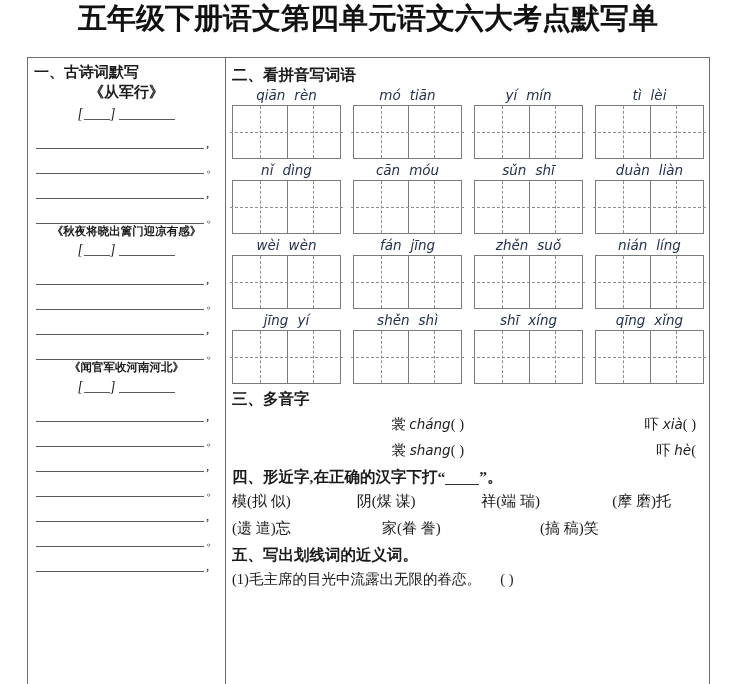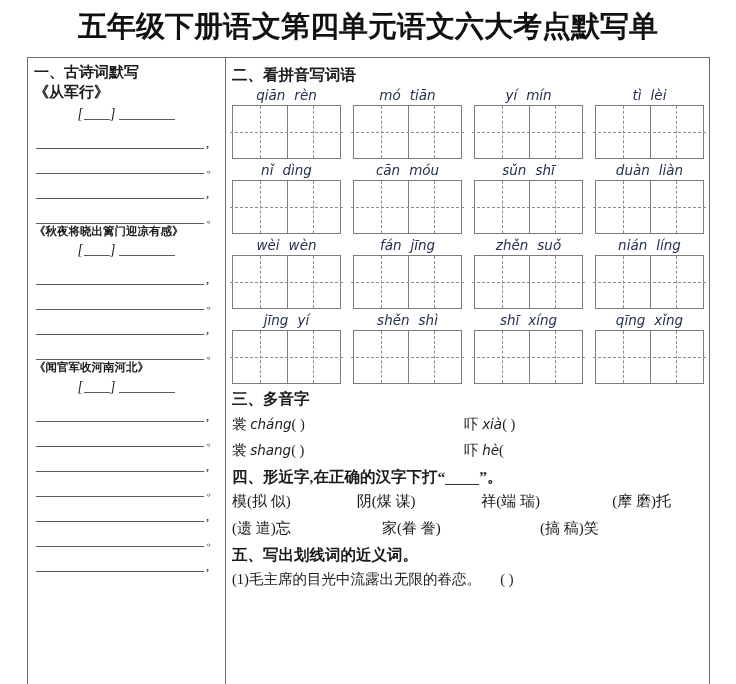--- a/index.html
+++ b/index.html
@@ -16,21 +16,21 @@
   }
 
   
   #worksheet-title {
     text-align: center;
     font-family: "Liberation Serif", "DejaVu Serif", serif;
     font-weight: bold;
     font-size: 29px;
     letter-spacing: 0px;
     line-height: 1;
-    padding-top: 12px;
+    padding-top: 4px;
     padding-bottom: 6px;
     white-space: nowrap;
     color: #111;
   }
 
   
   #sheet-table {
     position: absolute;
     left: 27px;
     top: 57px;
@@ -57,20 +57,21 @@
   }
 
   
   .sec-head {
     font-size: 15px;
     font-weight: bold;
     line-height: 1.35;
     white-space: nowrap;
   }
   .poem-title {
+    text-align: center;
     font-size: 15px;
     font-weight: bold;
     line-height: 1.35;
     white-space: nowrap;
   }
   .poem-title.small {
     font-size: 11.5px;
   }
   .author-blank {
     text-align: center;
@@ -176,21 +177,21 @@
   .tzg .vdashL { left: 25%; }
   .tzg .vdashR { left: 75%; }
 
   
   .duo-row {
     display: flex;
     font-size: 14.5px;
     line-height: 1.85;
     white-space: nowrap;
   }
-  .duo-item { width: 232px; }
+  .duo-item { width: 232px; text-align: right; }
   .duo-item .py {
     font-family: "DejaVu Sans", sans-serif;
     font-style: italic;
     font-size: 13.5px;
   }
   .duo-item .paren {
     display: inline-block;
   }
 
   

